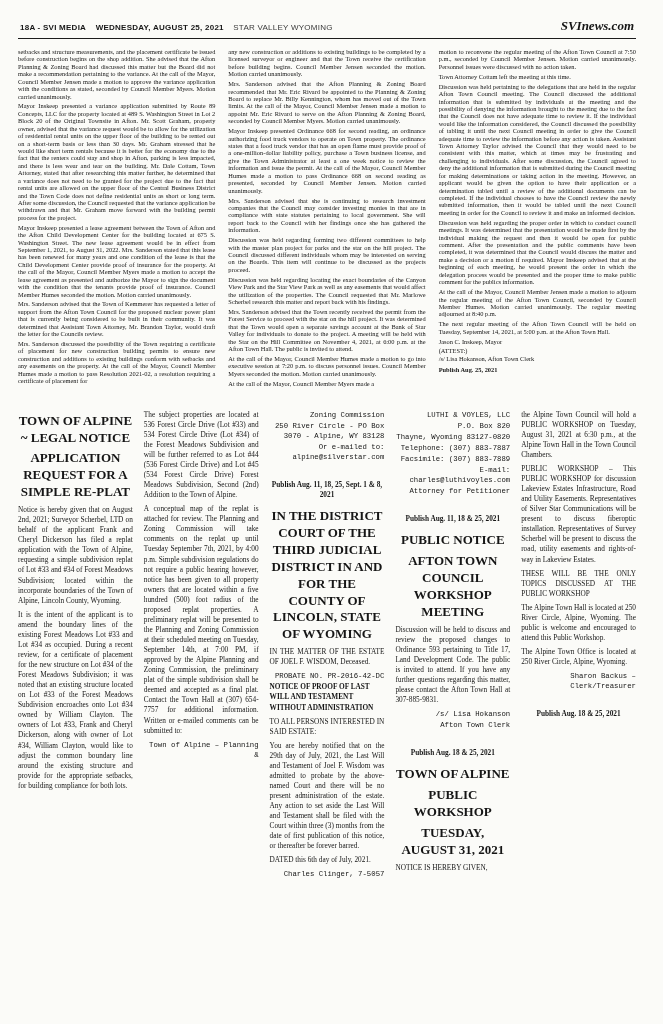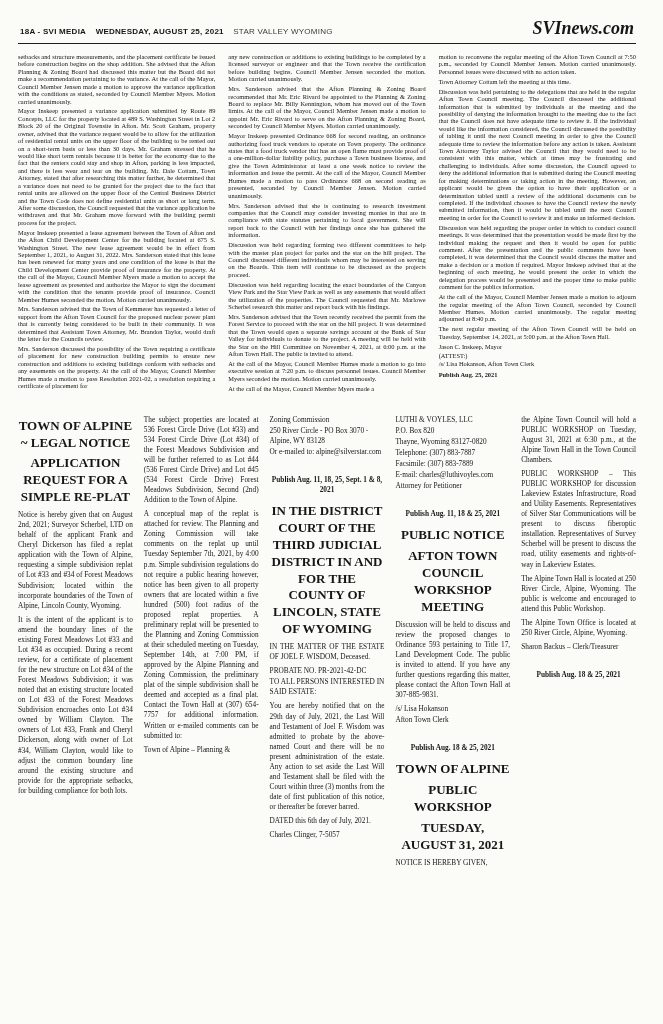--- a/index.html
+++ b/index.html
@@ -20,35 +20,35 @@
   .masthead {
     display: flex; justify-content: space-between; align-items: baseline;
     padding: 8px 2px 4px 2px;
     border-bottom: 1.4px solid #1c1c1c;
   }
   .mast-left { font-family: "Liberation Sans", sans-serif; font-size: 8px; letter-spacing: .25px; }
   .mast-left span { margin-right: 7px; }
   .mast-page { font-weight: bold; }
   .mast-date { font-weight: bold; }
   .mast-loc { font-weight: normal; color: #3a3a3a; }
-  .mast-site { font-family: "Liberation Serif", serif; font-style: italic; font-weight: bold; font-size: 18px; }
+  .mast-site { font-family: "Liberation Serif", serif; font-style: italic; font-weight: bold; font-size: 13px; }
   
   .cols { display: flex; align-items: flex-start; }
   .top-section { margin-top: 9px; gap: 13px; }
   .bottom-section { margin-top: 20px; gap: 11px; }
   .col { flex: 1; min-width: 0; }
   .blk { margin: 0 0 2.5px 0; }
   
   .top-section .col { font-size: 6.4px; line-height: 1.16; text-align: justify; }
   .top-section .publish { font-weight: bold; text-align: left; margin-top: 3px; }
   .top-section .line { text-align: left; margin-bottom: 1.5px; }
   
   .bottom-section .col { font-size: 7.3px; line-height: 1.38; text-align: justify; }
   .bottom-section .blk { margin-bottom: 4px; }
-  .bottom-section .line { text-align: left; margin-bottom: 1px; }
+  .bottom-section .line { text-align: right; margin-bottom: 1px; font-family: Liberation Mono, monospace; }
   .heading {
     font-weight: bold; text-align: center; text-transform: uppercase;
     font-size: 13px; line-height: 1.3; margin: 3px 0 4px 0;
   }
   .strong { font-weight: bold; text-align: left; }
   .publish { font-weight: bold; }
   .bottom-section .publish { text-align: center; margin: 18px 0 8px 0; }
 </style>
 </head>
 <body>
@@ -109,21 +109,22 @@
         <p class="blk para">A conceptual map of the replat is attached for review. The Planning and Zoning Commission will take comments on the replat up until Tuesday September 7th, 2021, by 4:00 p.m. Simple subdivision regulations do not require a public hearing however, notice has been given to all property owners that are located within a five hundred (500) foot radius of the proposed replat properties. A preliminary replat will be presented to the Planning and Zoning Commission at their scheduled meeting on Tuesday, September 14th, at 7:00 PM, if approved by the Alpine Planning and Zoning Commission, the preliminary plat of the simple subdivision shall be deemed and accepted as a final plat. Contact the Town Hall at (307) 654-7757 for additional information. Written or e-mailed comments can be submitted to:</p>
         <p class="blk line">Town of Alpine – Planning &amp;</p>
       </div>
       <div class="col">
         <p class="blk line">Zoning Commission</p>
         <p class="blk line">250 River Circle - PO Box 3070 - Alpine, WY 83128</p>
         <p class="blk line">Or e-mailed to: alpine@silverstar.com</p>
         <p class="blk publish">Publish Aug. 11, 18, 25, Sept. 1 &amp; 8, 2021</p>
         <p class="blk heading">IN THE DISTRICT COURT OF THE THIRD JUDICIAL DISTRICT IN AND FOR THE COUNTY OF LINCOLN, STATE OF WYOMING</p>
         <p class="blk para">IN THE MATTER OF THE ESTATE OF JOEL F. WISDOM, Deceased.</p>
-        <p class="blk line">PROBATE NO. PR-2021-42-DC</p>
+        <p class="blk line">PROBATE NO. PR-2016-42-DC</p>
+        <p class="blk strong">NOTICE OF PROOF OF LAST WILL AND TESTAMENT WITHOUT ADMINISTRATION</p>
         <p class="blk para">TO ALL PERSONS INTERESTED IN SAID ESTATE:</p>
         <p class="blk para">You are hereby notified that on the 29th day of July, 2021, the Last Will and Testament of Joel F. Wisdom was admitted to probate by the above-named Court and there will be no present administration of the estate. Any action to set aside the Last Will and Testament shall be filed with the Court within three (3) months from the date of first publication of this notice, or thereafter be forever barred.</p>
         <p class="blk para">DATED this 6th day of July, 2021.</p>
         <p class="blk line">Charles Clinger, 7-5057</p>
       </div>
       <div class="col">
         <p class="blk line">LUTHI &amp; VOYLES, LLC</p>
         <p class="blk line">P.O. Box 820</p>
         <p class="blk line">Thayne, Wyoming 83127-0820</p>
         <p class="blk line">Telephone: (307) 883-7887</p>
@@ -138,20 +139,21 @@
         <p class="blk line">Afton Town Clerk</p>
         <p class="blk publish">Publish Aug. 18 &amp; 25, 2021</p>
         <p class="blk heading">TOWN OF ALPINE</p>
         <p class="blk heading">PUBLIC WORKSHOP</p>
         <p class="blk heading">TUESDAY, AUGUST 31, 2021</p>
         <p class="blk para">NOTICE IS HEREBY GIVEN,</p>
       </div>
       <div class="col">
         <p class="blk para">the Alpine Town Council will hold a PUBLIC WORKSHOP on Tuesday, August 31, 2021 at 6:30 p.m., at the Alpine Town Hall in the Town Council Chambers.</p>
         <p class="blk para">PUBLIC WORKSHOP – This PUBLIC WORKSHOP for discussion Lakeview Estates Infrastructure, Road and Utility Easements. Representatives of Silver Star Communications will be present to discuss fiberoptic installation. Representatives of Survey Scherbel will be present to discuss the road, utility easements and rights-of-way in Lakeview Estates.</p>
+        <p class="blk para">THESE WILL BE THE ONLY TOPICS DISCUSSED AT THE PUBLIC WORKSHOP</p>
         <p class="blk para">The Alpine Town Hall is located at 250 River Circle, Alpine, Wyoming. The public is welcome and encouraged to attend this Public Workshop.</p>
         <p class="blk para">The Alpine Town Office is located at 250 River Circle, Alpine, Wyoming.</p>
         <p class="blk line">Sharon Backus – Clerk/Treasurer</p>
         <p class="blk publish">Publish Aug. 18 &amp; 25, 2021</p>
       </div>
     </section>
 
 </div>
 
 </body></html>

